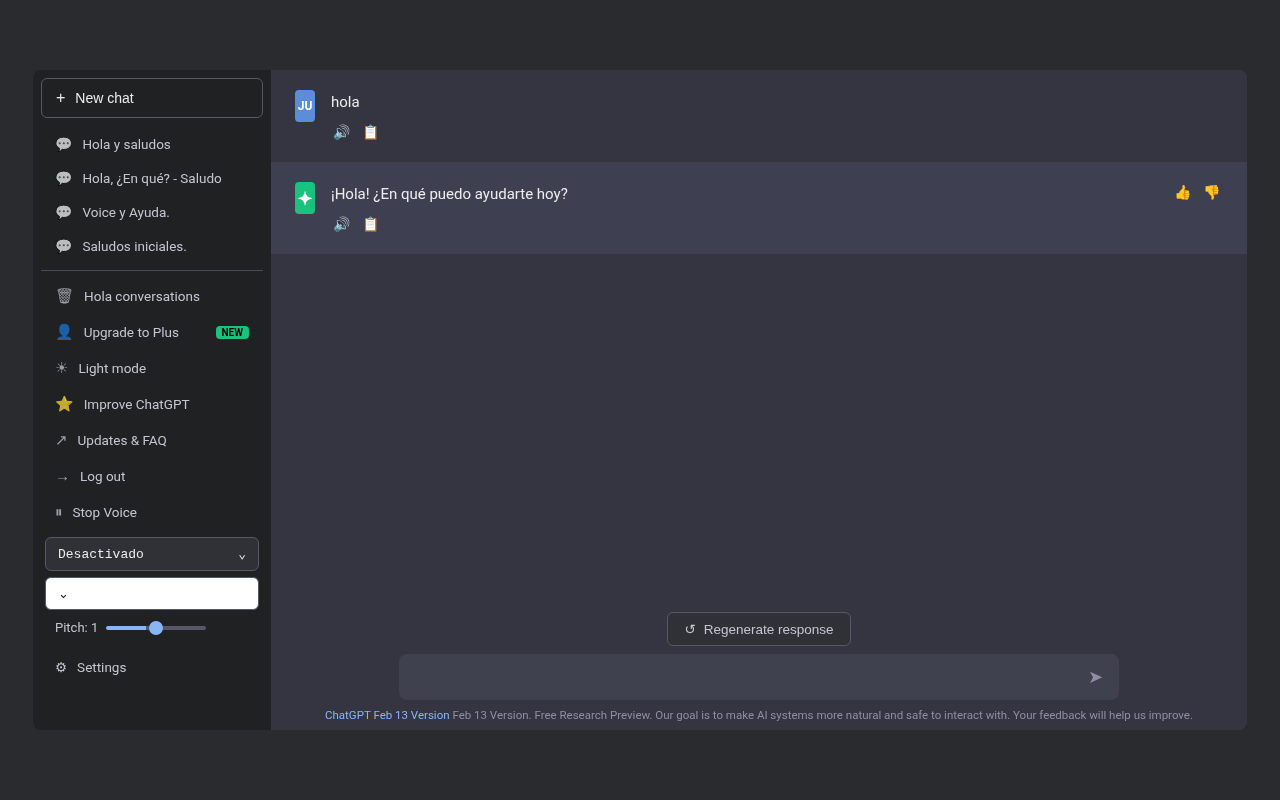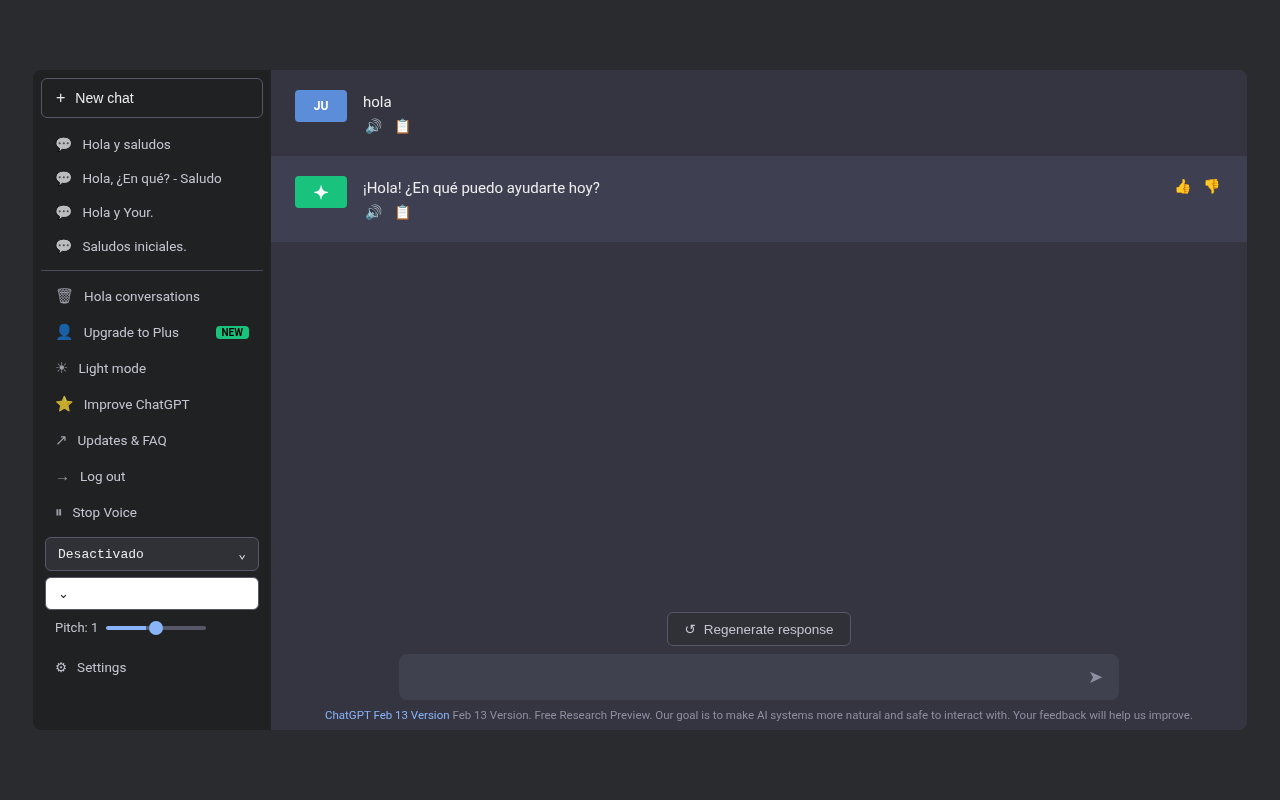--- a/index.html
+++ b/index.html
@@ -189,21 +189,21 @@
       align-items: flex-start;
       gap: 16px;
     }
     .message-block.user-msg {
       background: #343541;
     }
     .message-block.ai-msg {
       background: #3e4051;
     }
     .avatar {
-      width: 52px;
+      width: 20px;
       height: 32px;
       border-radius: 4px;
       flex-shrink: 0;
       display: flex;
       align-items: center;
       justify-content: center;
       font-size: 12px;
       font-weight: 700;
       color: #fff;
     }
@@ -215,20 +215,21 @@
       background: #19c37d;
       border-radius: 4px;
     }
     .ai-logo {
       font-size: 18px;
     }
     .message-content-col {
       flex: 1;
       display: flex;
       flex-direction: column;
+      gap: 6px;
     }
     .message-text {
       font-size: 15px;
       color: #ececec;
       line-height: 1.6;
     }
     .message-actions {
       display: flex;
       gap: 8px;
       margin-top: 2px;
@@ -330,21 +331,21 @@
     <div class="chat-history-item">
       <span class="chat-icon">💬</span>
       <span>Hola y saludos</span>
     </div>
     <div class="chat-history-item">
       <span class="chat-icon">💬</span>
       <span>Hola, ¿En qué? - Saludo</span>
     </div>
     <div class="chat-history-item">
       <span class="chat-icon">💬</span>
-      <span>Hola y Your.</span>
+      <span>Voice y Ayuda.</span>
     </div>
     <div class="chat-history-item">
       <span class="chat-icon">💬</span>
       <span>Saludos iniciales.</span>
     </div>
 
     <div class="sidebar-divider"></div>
 
     <div class="sidebar-action">
       <span class="action-icon">🗑</span>

